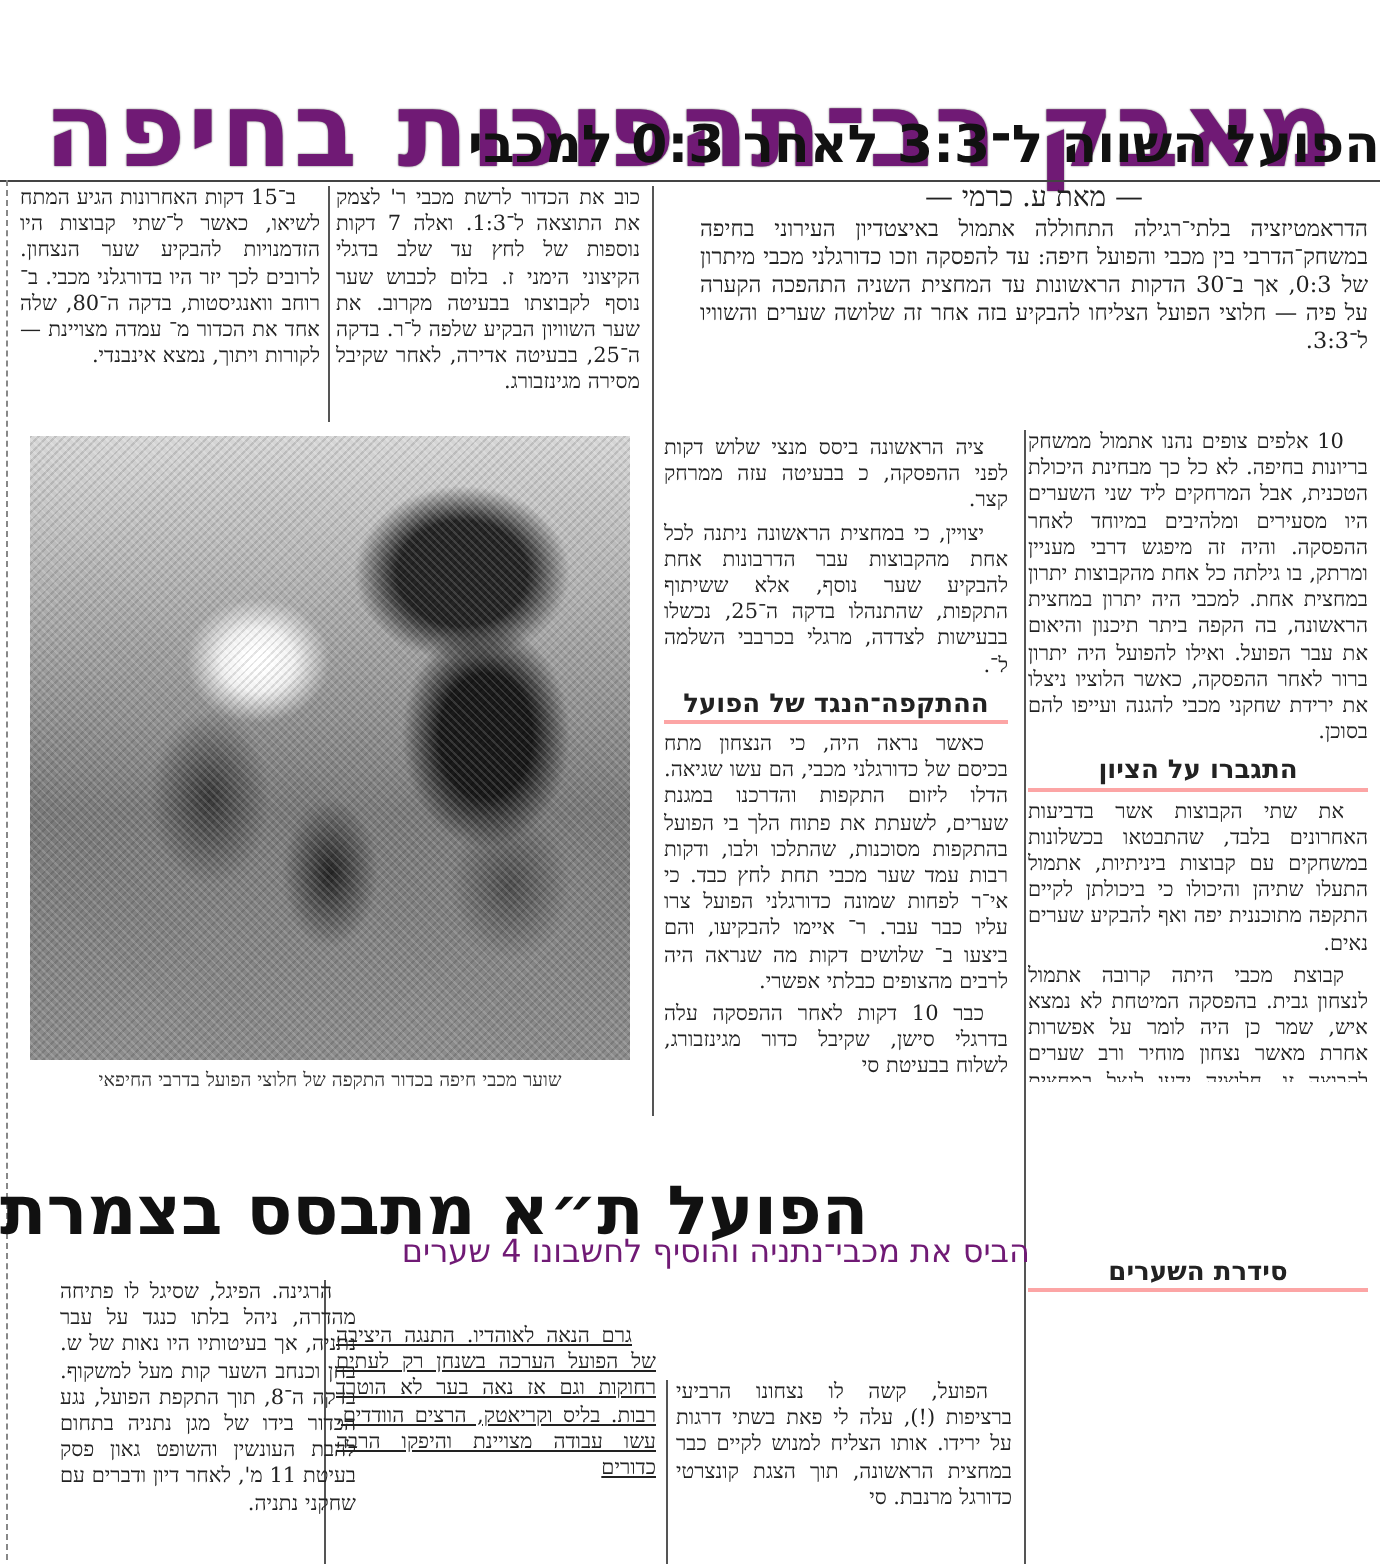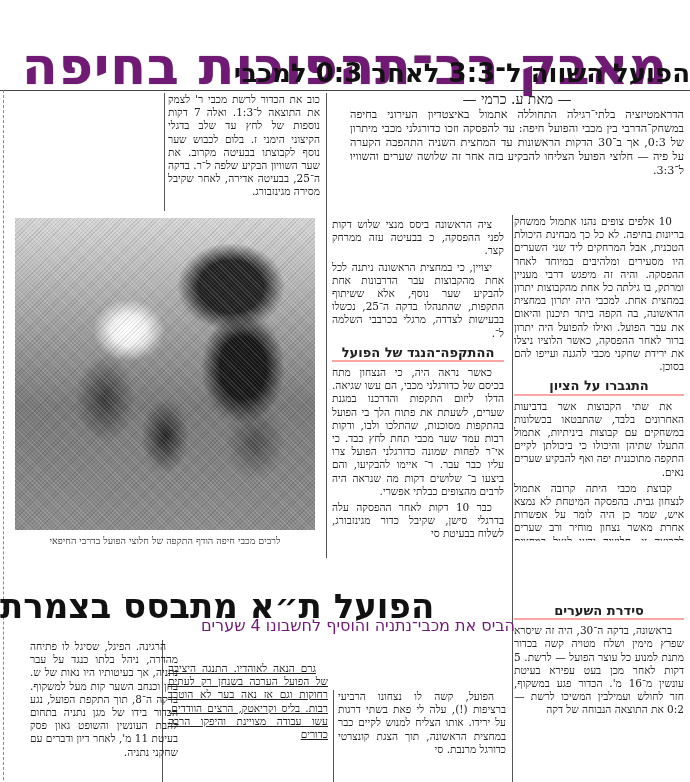--- a/index.html
+++ b/index.html
@@ -88,45 +88,47 @@
     <p>10 אלפים צופים נהנו אתמול ממשחק בריונות בחיפה. לא כל כך מבחינת היכולת הטכנית, אבל המרחקים ליד שני השערים היו מסעירים ומלהיבים במיוחד לאחר ההפסקה. והיה זה מיפגש דרבי מעניין ומרתק, בו גילתה כל אחת מהקבוצות יתרון במחצית אחת. למכבי היה יתרון במחצית הראשונה, בה הקפה ביתר תיכנון והיאום את עבר הפועל. ואילו להפועל היה יתרון ברור לאחר ההפסקה, כאשר הלוציו ניצלו את ירידת שחקני מכבי להגנה ועייפו להם בסוכן.</p>
     <div class="section-head">התגברו על הציון</div>
     <p>את שתי הקבוצות אשר בדביעות האחרונים בלבד, שהתבטאו בכשלונות במשחקים עם קבוצות ביניתיות, אתמול התעלו שתיהן והיכולו כי ביכולתן לקיים התקפה מתוכננית יפה ואף להבקיע שערים נאים.</p>
     <p>קבוצת מכבי היתה קרובה אתמול לנצחון גבית. בהפסקה המיטחת לא נמצא איש, שמר כן היה לומר על אפשרות אחרת מאשר נצחון מוחיר ורב שערים לקבוצה זו. חלוציה ידעו לנצל במחצית הראשונה עצבנות יתרה בהגנת הפועל ולהכניע שלוש פעמים את הזקה.</p>
   </div>
 
   <div class="abs col" style="right:6px; top:540px; width:170px; height:16px;"></div>
 
   <div class="abs col" style="right:6px; top:560px; width:170px; height:220px;">
 
-    <div class="section-head" style="margin-top:44px;">סידרת השערים</div>
-    <p>בראשונה, בדקה ה־30, היה זה שיסרא שפרץ מימין ושלח מטויה קשה בכדור מתנת למנוע כל עוצר הפועל — לרשת. 5 דקות לאחר מכן בעט עפירא בעיטת עונשין מ־16 מ'. הכדור פגע במשקוף, חזר לחולש ועמילבין המשיכו לרשת — 0:2 את התוצאה הנבוחה של דקה</p>
+    <div class="section-head" style="margin-top:70px;">סידרת השערים</div>
   </div>
 
   <div class="abs vrule" style="left:512px; top:215px; height:567px;"></div>
 
   <div class="abs col" style="left:332px; top:218px; width:172px; height:340px;">
     <p>ציה הראשונה ביסס מנצי שלוש דקות לפני ההפסקה, כ בבעיטה עזה ממרחק קצר.</p>
     <p>יצויין, כי במחצית הראשונה ניתנה לכל אחת מהקבוצות עבר הדרבונות אחת להבקיע שער נוסף, אלא ששיתוף התקפות, שהתנהלו בדקה ה־25, נכשלו בבעישות לצדדה, מרגלי בכרבבי השלמה ל־.</p>
     <div class="section-head">ההתקפה־הנגד של הפועל</div>
     <p>כאשר נראה היה, כי הנצחון מתח בכיסם של כדורגלני מכבי, הם עשו שגיאה. הדלו ליזום התקפות והדרכנו במגנת שערים, לשעתת את פתוח הלך בי הפועל בהתקפות מסוכנות, שהתלכו ולבו, ודקות רבות עמד שער מכבי תחת לחץ כבד. כי אי־ר לפחות שמונה כדורגלני הפועל צרו עליו כבר עבר. ר־ איימו להבקיעו, והם ביצעו ב־ שלושים דקות מה שנראה היה לרבים מהצופים כבלתי אפשרי.</p>
     <p>כבר 10 דקות לאחר ההפסקה עלה בדרגלי סישן, שקיבל כדור מגינזבורג, לשלוח בבעיטת סי</p>
   </div>
 
   <div class="abs vrule" style="left:326px; top:93px; height:465px;"></div>
 
   <div class="abs col" style="left:168px; top:93px; width:152px; height:118px;">
     <p style="text-indent:0">כוב את הכדור לרשת מכבי ר' לצמק את התוצאה ל־1:3. ואלה 7 דקות נוספות של לחץ עד שלב בדגלי הקיצוני הימני ז. בלום לכבוש שער נוסף לקבוצתו בבעיטה מקרוב. את שער השוויון הבקיע שלפה ל־ר. בדקה ה־25, בבעיטה אדירה, לאחר שקיבל מסירה מגינזבורג.</p>
   </div>
   <div class="abs vrule" style="left:164px; top:93px; height:118px;"></div>
+  <div class="abs col" style="left:10px; top:93px; width:150px; height:118px;">
+    <p>ב־15 דקות האחרונות הגיע המתח לשיאו, כאשר ל־שתי קבוצות היו הזדמנויות להבקיע שער הנצחון. לרובים לכך יזר היו בדורגלני מכבי. ב־ רוחב וואנגיסטות, בדקה ה־80, שלה אחד את הכדור מ־ עמדה מצויינת — לקורות ויתוך, נמצא אינבנדי.</p>
+  </div>
 
   <div class="abs dash-rule" style="left:3px; top:90px; height:690px;"></div>
 
   <div class="abs photo"></div>
-  <div class="abs caption">לרבים מכבי חיפה הודף התקפה של חלוצי הפועל בדרבי החיפאי</div>
+  <div class="abs caption">שוער מכבי חיפה בכדור התקפה של חלוצי הפועל בדרבי החיפאי</div>
 
   <div class="abs headline2">הפועל ת״א מתבסס בצמרת</div>
   <div class="abs subhead2">הביס את מכבי־נתניה והוסיף לחשבונו 4 שערים</div>
 
 
   <div class="abs col" style="left:338px; top:690px; width:168px; height:92px;">
     <p>הפועל, קשה לו נצחונו הרביעי ברציפות (!), עלה לי פאת בשתי דרגות על ירידו. אותו הצליח למנוש לקיים כבר במחצית הראשונה, תוך הצגת קונצרטי כדורגל מרנבת. סי</p>
   </div>
   <div class="abs vrule" style="left:333px; top:690px; height:92px;"></div>
   <div class="abs col" style="left:168px; top:662px; width:160px; height:92px;text-decoration:underline;">

